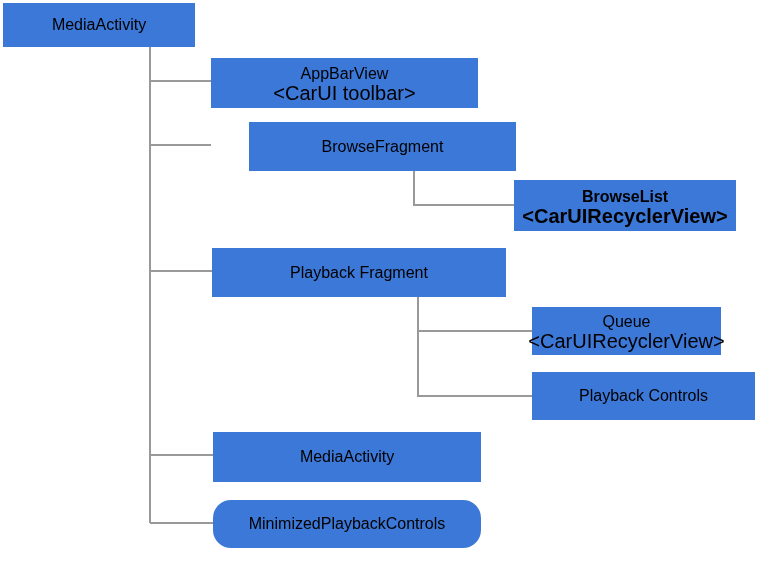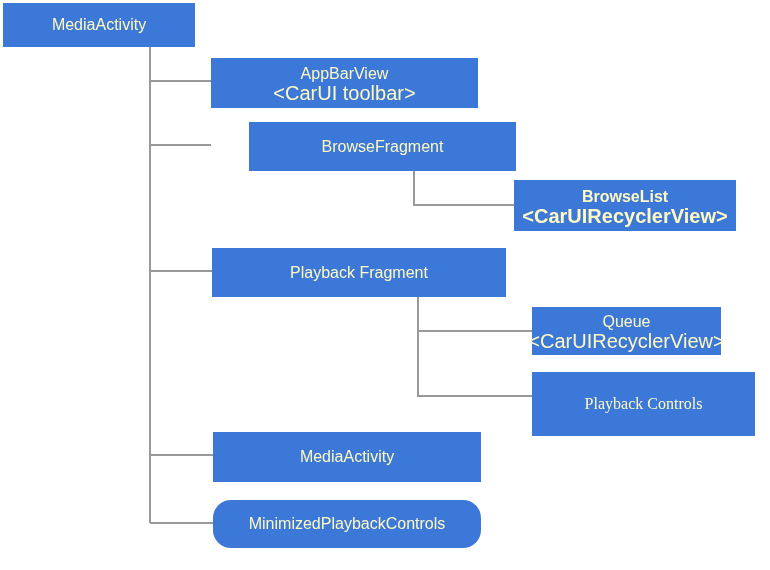--- a/index.html
+++ b/index.html
@@ -12,37 +12,37 @@
     overflow: hidden;
   }
   .connectors {
     position: absolute;
     left: 0; top: 0;
     width: 770px; height: 570px;
   }
   .node {
     position: absolute;
     background: #3c78d8;
-    color: #fef9c3;
+    color: #000000;
     display: flex;
     flex-direction: column;
     align-items: center;
     justify-content: center;
     box-sizing: border-box;
   }
   .node .label   { font-size: 16px; line-height: 20px; }
   .node .sublabel{ font-size: 20px; line-height: 18px; }
 
   #n-media    { left:   3px; top:   3px; width: 192px; height: 44px; }
   #n-appbar   { left: 211px; top:  58px; width: 267px; height: 50px; }
   #n-browse   { left: 211px; top: 122px; width: 267px; height: 49px; margin-left: 38px; }
   #n-browselist{ left: 514px; top: 180px; width: 222px; height: 51px; font-weight: bold; }
   #n-playback { left: 212px; top: 248px; width: 294px; height: 49px; }
   #n-queue    { left: 532px; top: 307px; width: 189px; height: 48px; }
-  #n-pbctl    { left: 532px; top: 372px; width: 223px; height: 64px; font-family: Liberation Serif, serif; }
+  #n-pbctl    { left: 532px; top: 372px; width: 223px; height: 48px; }
   #n-error    { left: 213px; top: 432px; width: 268px; height: 50px; }
   #n-minpbc   { left: 213px; top: 500px; width: 268px; height: 48px; border-radius: 18px; }
 </style>
 </head>
 <body>
 
 <div class="canvas">
 
   <svg class="connectors" viewBox="0 0 770 570" xmlns="http://www.w3.org/2000/svg">
 

